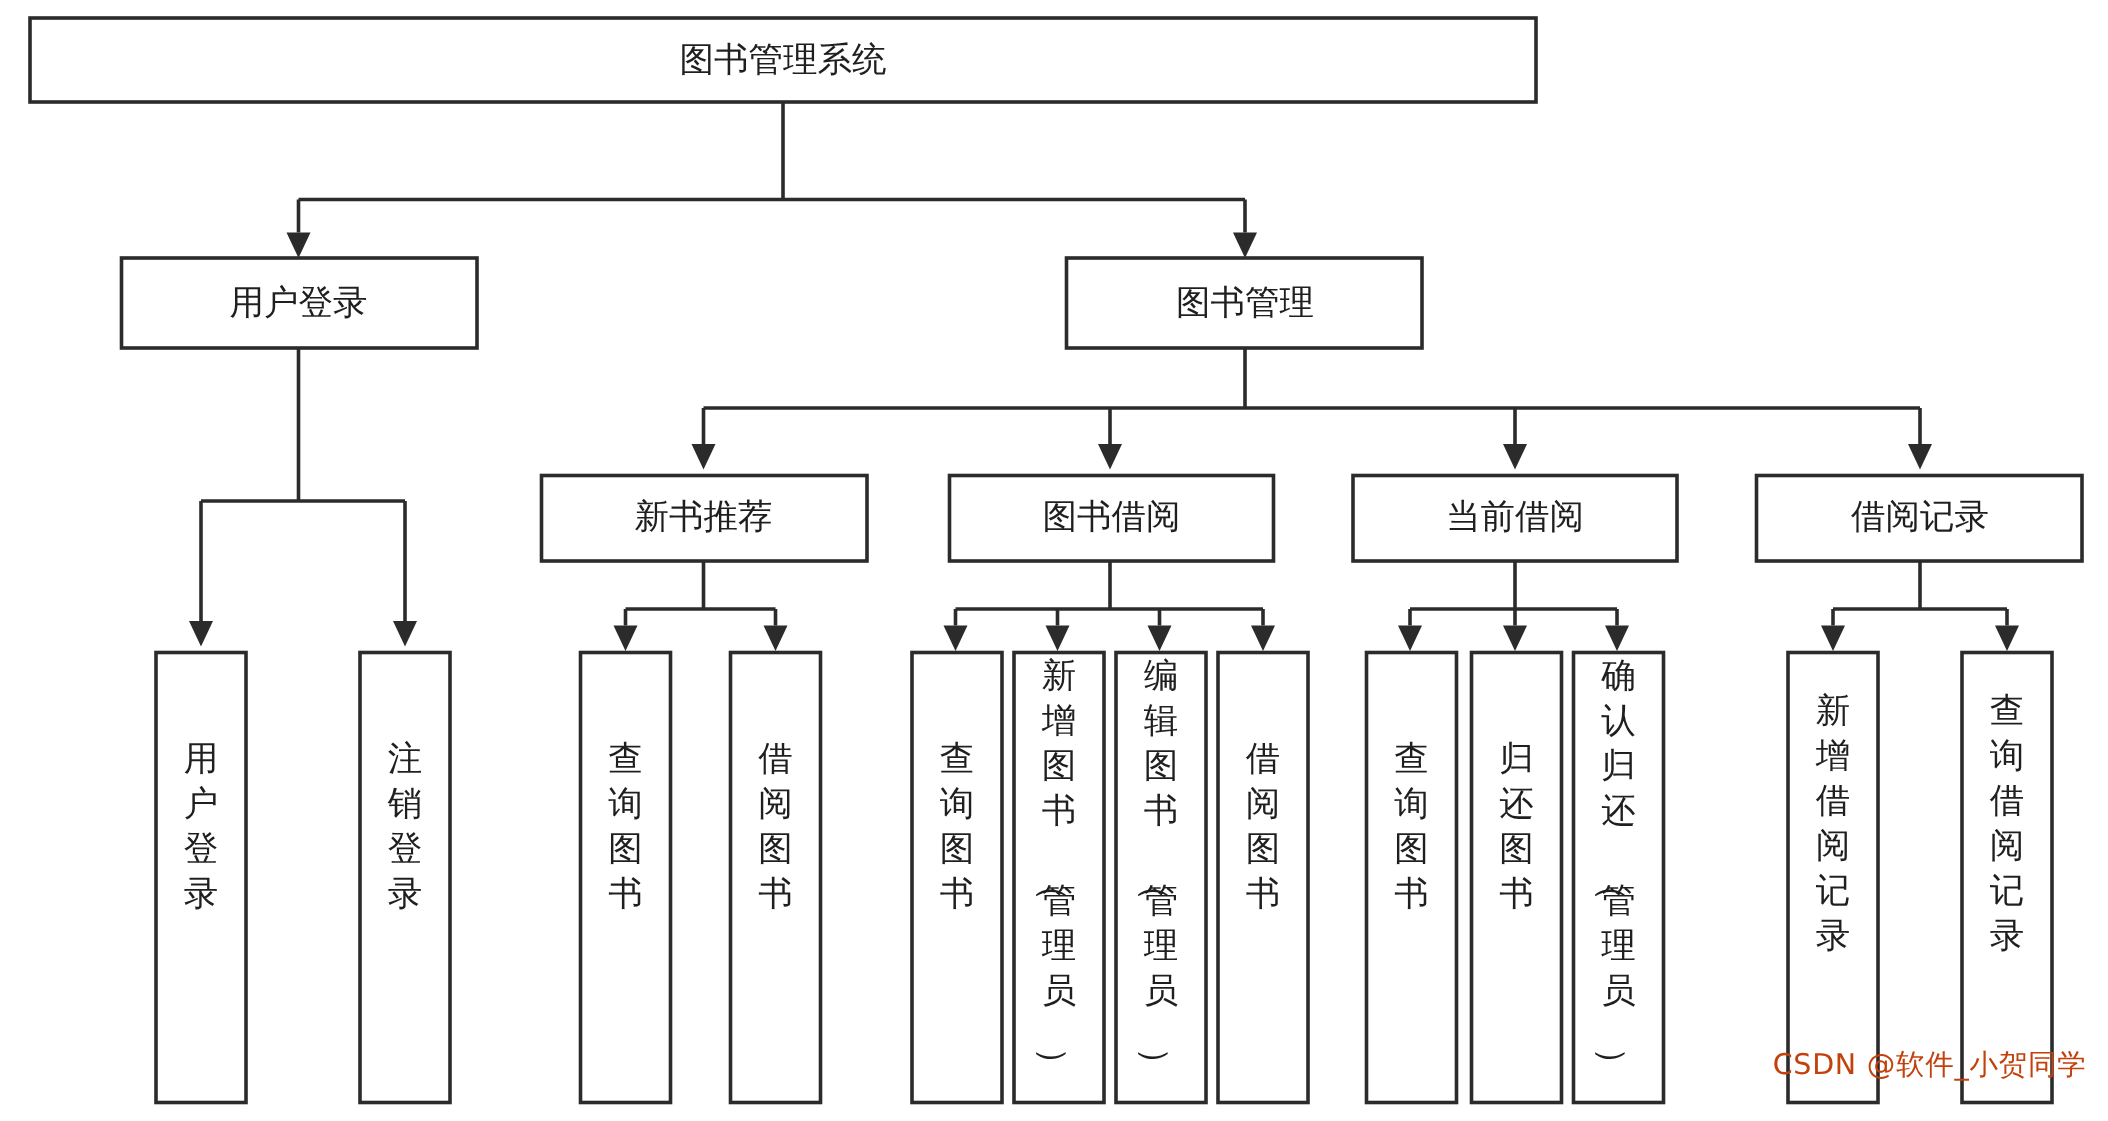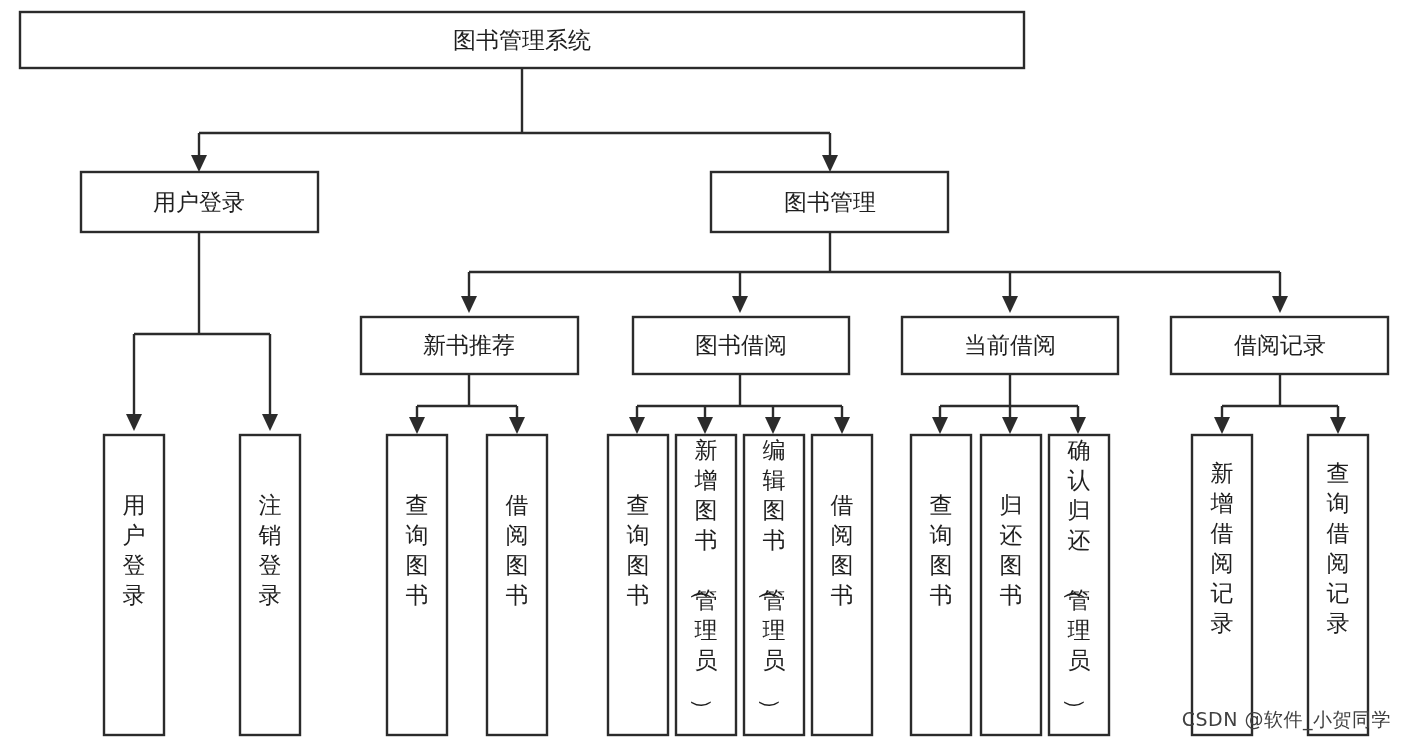--- a/index.html
+++ b/index.html
@@ -48,24 +48,24 @@
   }
   .node-label-v {
     font-family: "DejaVu Sans", "Liberation Sans", sans-serif;
     font-size: 23px;
     fill: #1f1f1f;
     text-anchor: middle;
   }
   .watermark {
     position: absolute;
     right: 14px;
-    bottom: 14px;
+    bottom: 24px;
     font-family: "DejaVu Sans", "Liberation Sans", sans-serif;
     font-size: 19px;
-    color: #404040;
+    color: #c2410c;
     letter-spacing: 0.5px;
     white-space: nowrap;
     user-select: none;
   }
 </style>
 </head>
 <body>
 
 <div id="diagram-root">
 

